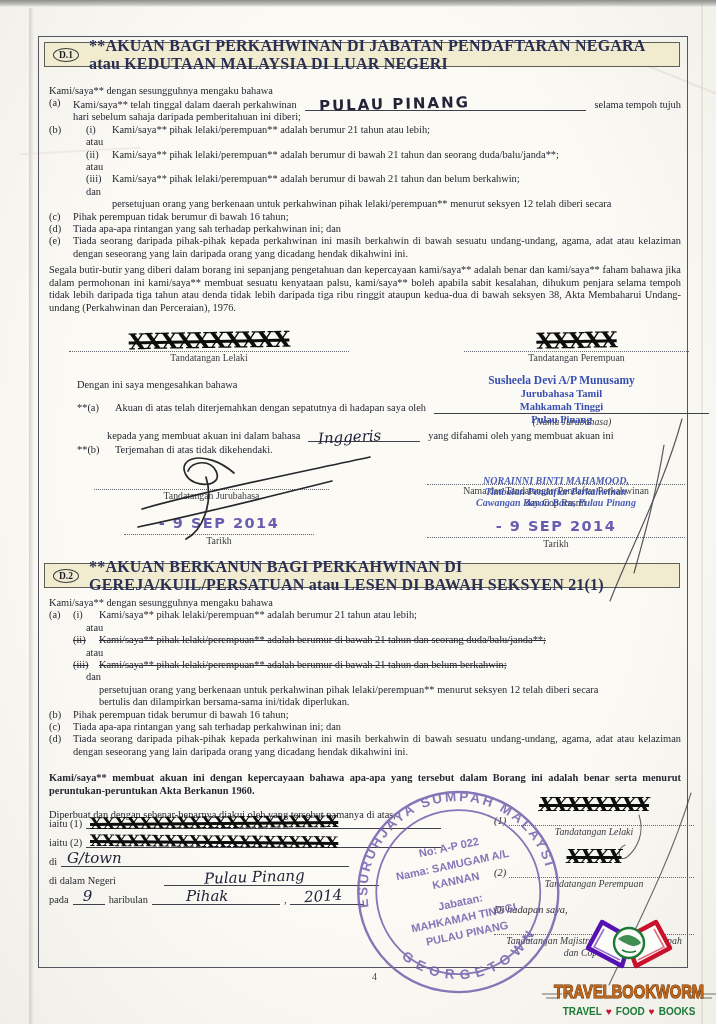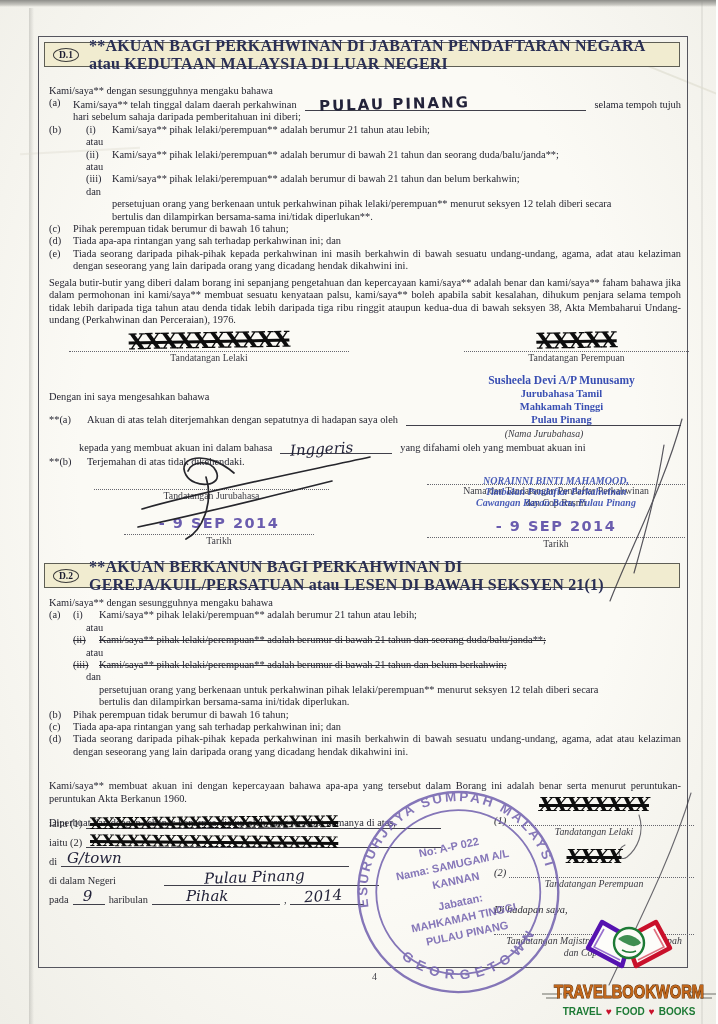--- a/index.html
+++ b/index.html
@@ -109,21 +109,20 @@
           <div class="joiner">atau</div>
           <div class="sub">
               <span class="sub-num">(iii)</span>
               <span class="sub-body">Kami/saya** pihak lelaki/perempuan** adalah berumur di bawah 21 tahun dan belum berkahwin;</span>
             </div>
           <div class="joiner">dan</div>
           <div class="sub">
               <span class="sub-num"></span>
               <span class="sub-body">
             <div>persetujuan orang yang berkenaan untuk perkahwinan pihak lelaki/perempuan** menurut seksyen 12 telah diberi secara</div>
-            <div>bertulis dan dilampirkan bersama-sama ini/tidak diperlukan**.</div>
           </span>
             </div>
         </span>
       </div>
       <div class="clause">
         <span class="cl-label">(c)</span>
         <span class="cl-body">Pihak perempuan tidak berumur di bawah 16 tahun;</span>
       </div>
       <div class="clause">
         <span class="cl-label">(d)</span>
@@ -147,21 +146,21 @@
       <div class="cap">Tandatangan Perempuan</div>
     </div>
 
     <div class="stampblue" style="left:400px;top:337px;width:245px;">
       <div class="big">Susheela Devi A/P Munusamy</div>
       <div>Jurubahasa  Tamil</div>
       <div>Mahkamah  Tinggi</div>
       <div>Pulau Pinang</div>
     </div>
 
-    <div class="bodytext" style="top:354px;position:absolute;">
+    <div class="bodytext" style="top:342px;position:absolute;margin-left:28px;">
       <div>Dengan ini saya mengesahkan bahawa</div>
       <div class="fillrow" style="margin-top:9px;">
         <span class="nw" style="flex:0 0 30px;">**(a)</span>
         <span class="nw">Akuan di atas telah diterjemahkan dengan sepatutnya di hadapan saya oleh</span>
         <span class="uline"></span>
       </div>
       <div class="cap" style="position:absolute;left:380px;top:37px;width:230px;font-style:italic;">(Nama Jurubahasa)</div>
       <div class="fillrow" style="margin-top:14px;margin-left:30px;">
         <span class="nw">kepada yang membuat akuan ini dalam bahasa</span>
         <span class="uline" style="flex:0 0 112px;">
@@ -252,21 +251,21 @@
         <span class="cl-body">Pihak perempuan tidak berumur di bawah 16 tahun;</span>
       </div>
       <div class="clause">
         <span class="cl-label">(c)</span>
         <span class="cl-body">Tiada apa-apa rintangan yang sah terhadap perkahwinan ini; dan</span>
       </div>
       <div class="clause">
         <span class="cl-label">(d)</span>
         <span class="cl-body just">Tiada seorang daripada pihak-pihak kepada perkahwinan ini masih berkahwin di bawah sesuatu undang-undang, agama, adat atau kelaziman dengan seseorang yang lain daripada orang yang dicadang hendak dikahwini ini.</span>
       </div>
-      <div class="para" style="margin-top:22px;">Kami/saya** membuat akuan ini dengan kepercayaan bahawa apa-apa yang tersebut dalam Borang ini adalah benar serta menurut peruntukan-peruntukan Akta Berkanun 1960.</div>
+      <div class="para" style="margin-top:14px;font-weight:bold;">Kami/saya** membuat akuan ini dengan kepercayaan bahawa apa-apa yang tersebut dalam Borang ini adalah benar serta menurut peruntukan-peruntukan Akta Berkanun 1960.</div>
       <div style="margin-top:12px;">Diperbuat dan dengan sebenar-benarnya diakui oleh yang tersebut namanya di atas,</div>
     </div>
 
     <div style="position:absolute;left:10px;top:773px;width:392px;font-size:10.4px;">
       <div class="frow">
         <span class="flabel">iaitu (1)</span>
         <span class="uline">
           <span class="redact r-md" style="transform:rotate(-0.5deg);">XXXXXXXXXXXXXXXXXXXX</span>
         </span>
       </div>

